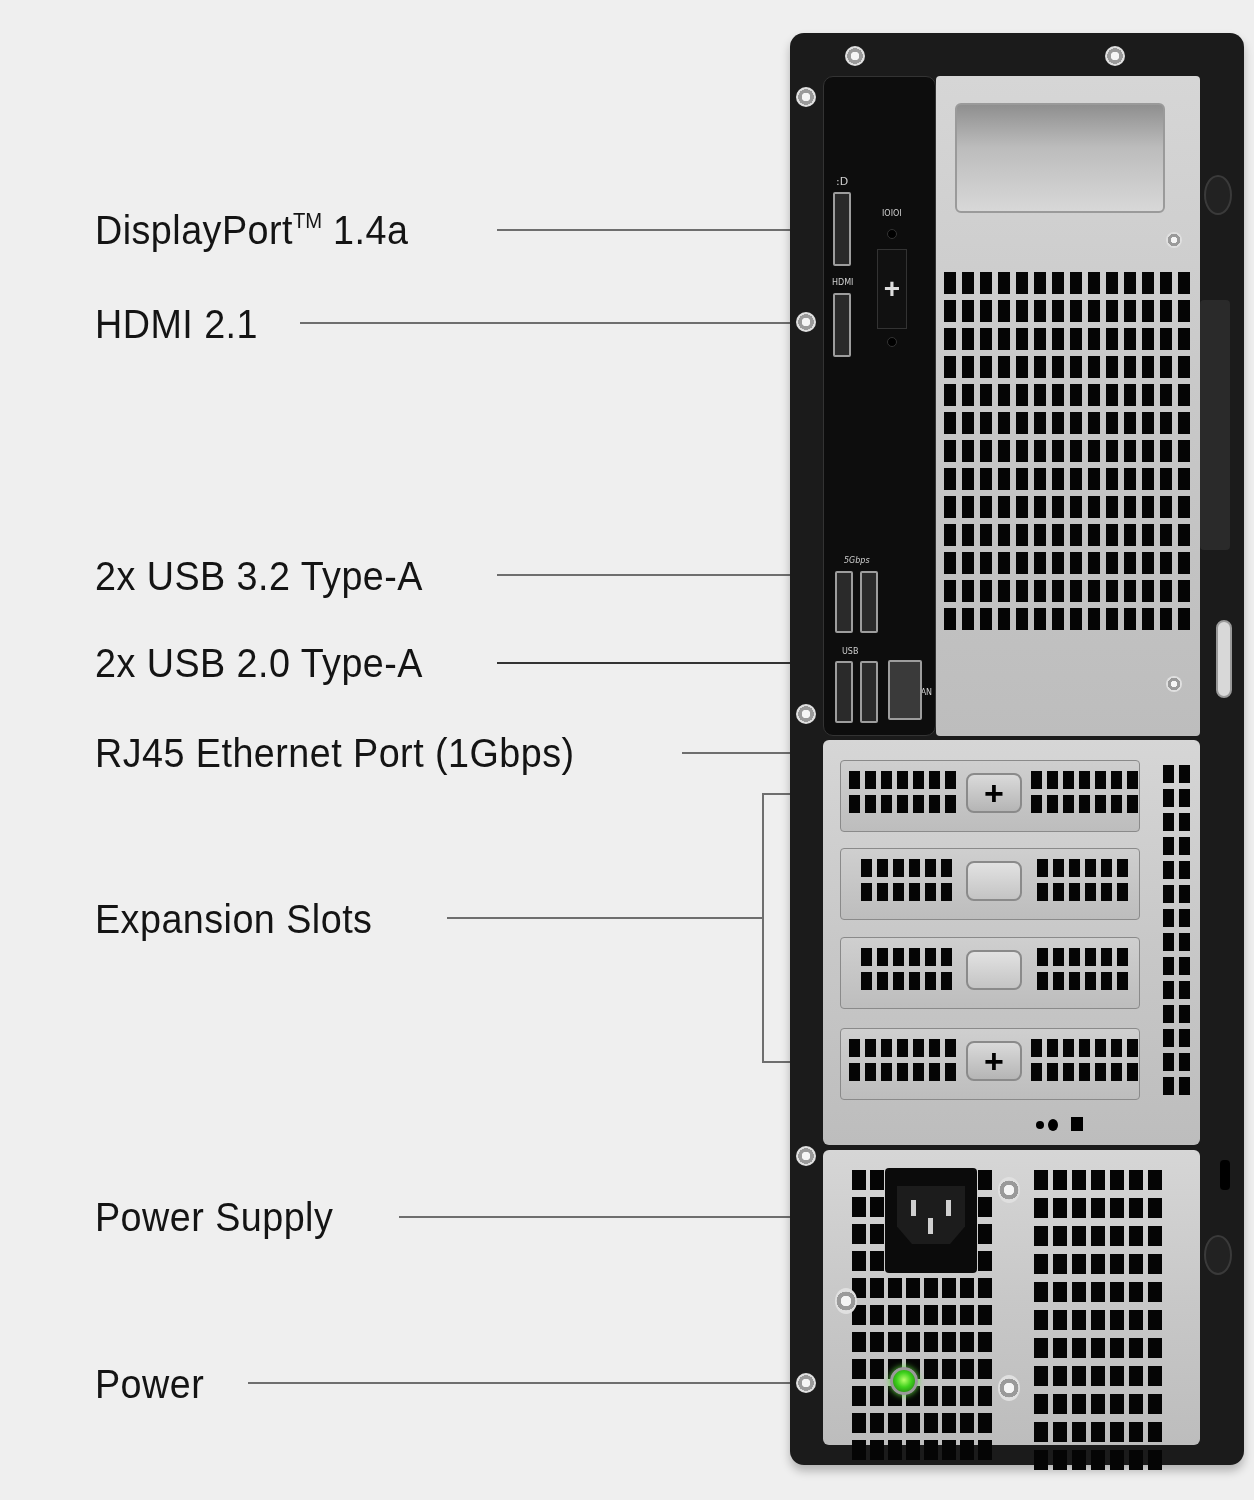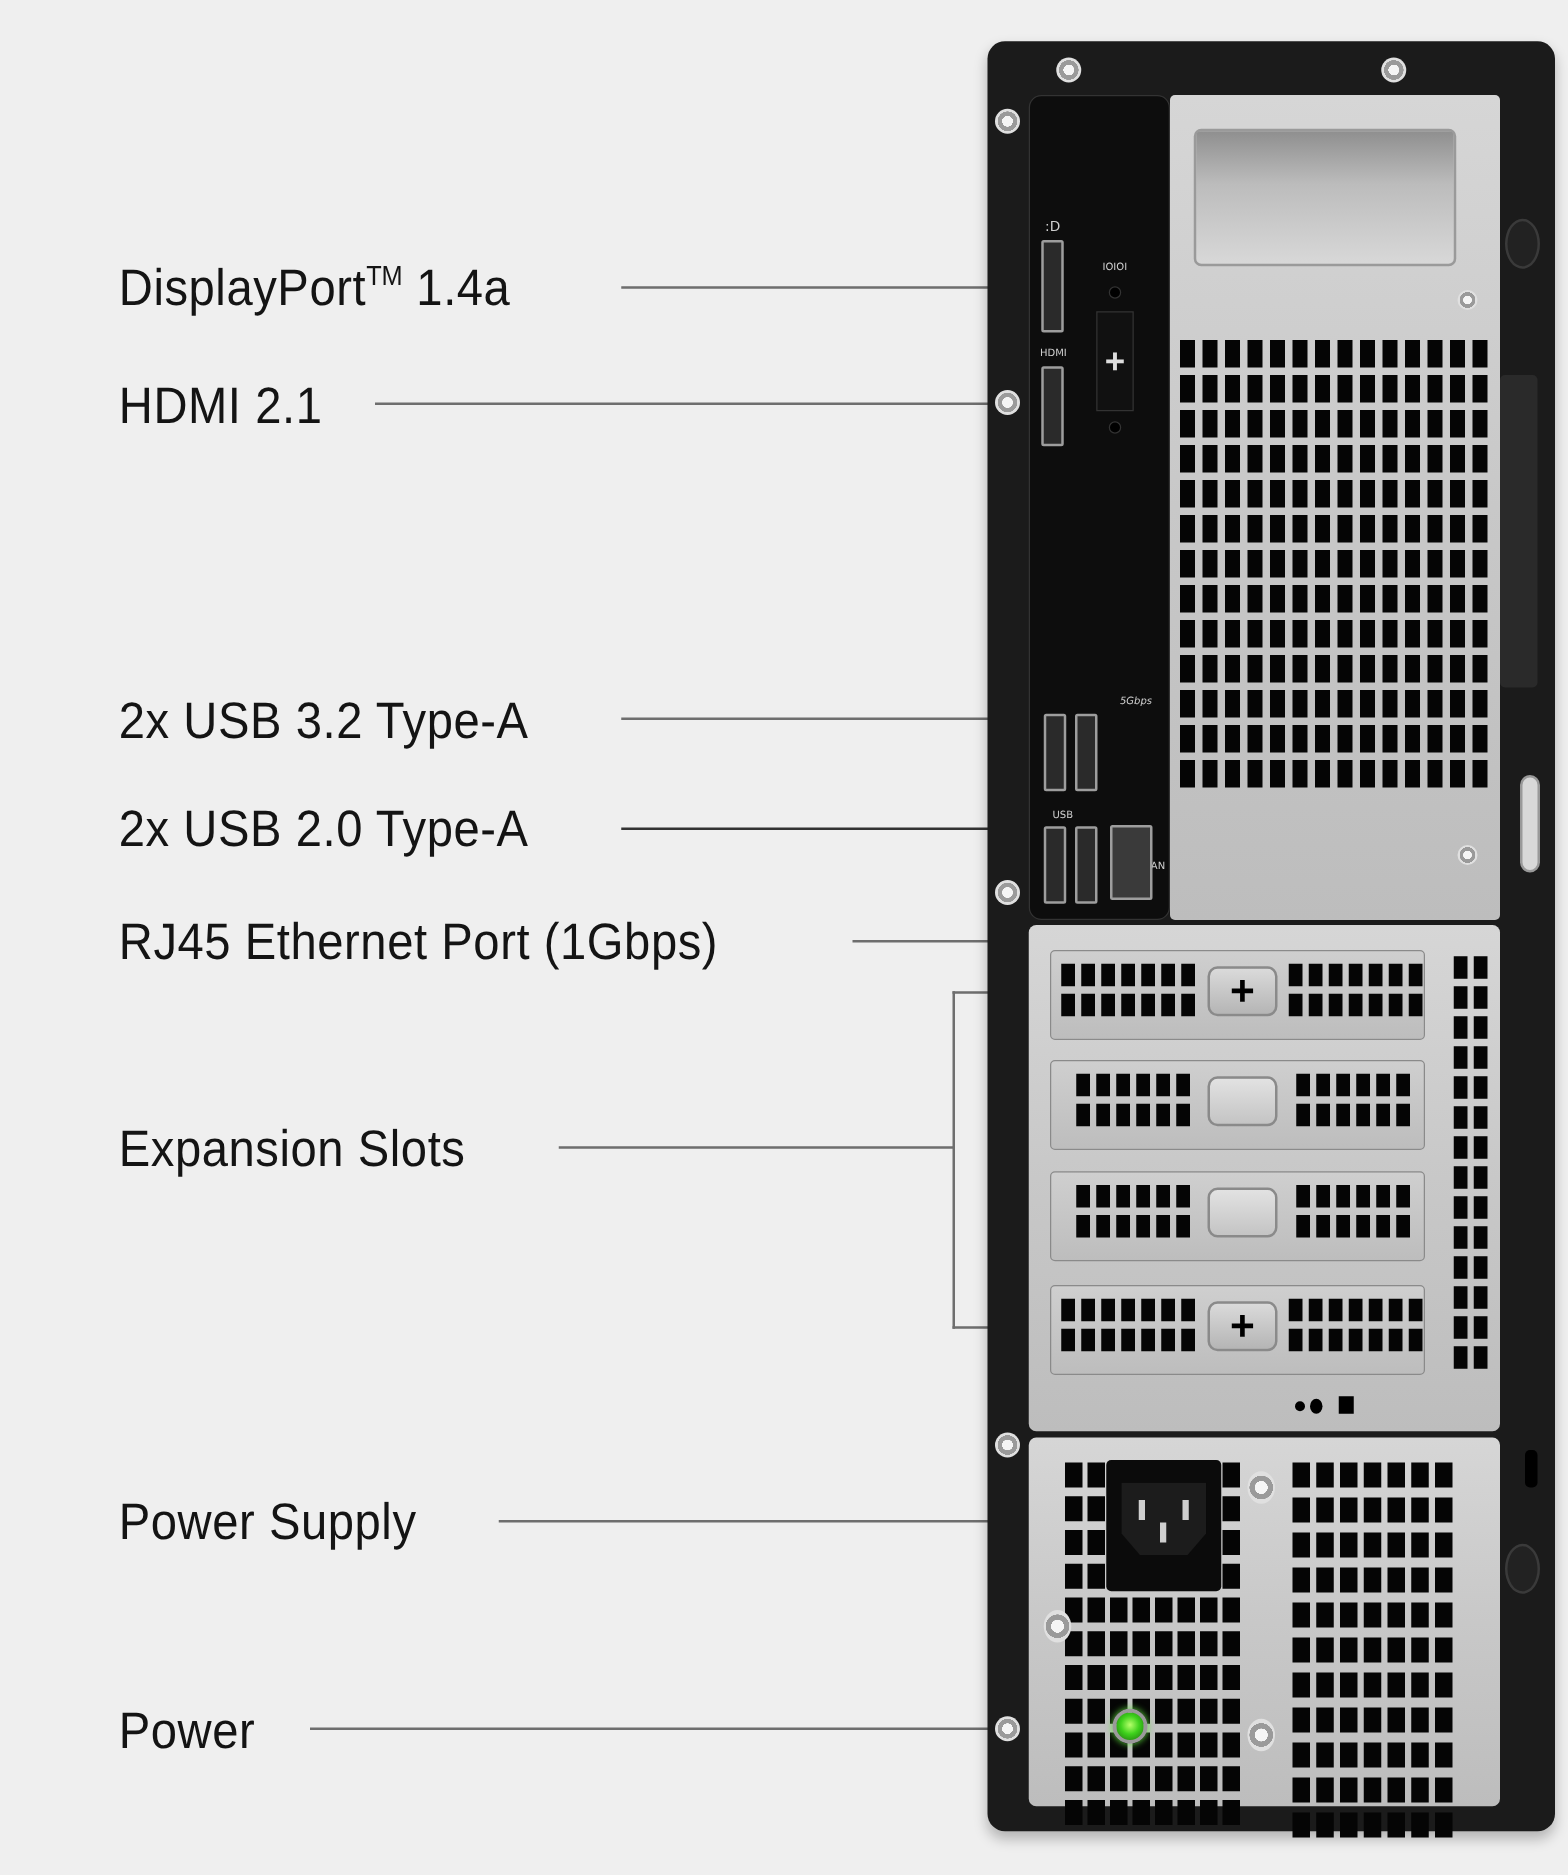--- a/index.html
+++ b/index.html
@@ -126,21 +126,21 @@
 <div class="port" style="left:833px;top:192px;width:18px;height:74px;"></div>
 <div class="port-label" style="left:832px;top:278px;">HDMI</div>
 <div class="port" style="left:833px;top:293px;width:18px;height:64px;"></div>
 <div class="port-label" style="left:882px;top:209px;text-align:center;">IOIOI</div>
 <div style="position:absolute;left:887px;top:229px;width:10px;height:10px;border-radius:50%;background:#000;border:1px solid #333;"></div>
 <div style="position:absolute;left:877px;top:249px;width:30px;height:80px;border:1px solid #333;background:#111;color:#bbb;font-size:28px;display:flex;align-items:center;justify-content:center;">
   <span class="plus" style="position:static;color:#ddd;">+</span>
 </div>
 <div style="position:absolute;left:887px;top:337px;width:10px;height:10px;border-radius:50%;background:#000;border:1px solid #333;"></div>
 
-<div class="port-label" style="left:896px;top:556px;font-style:italic;">5Gbps</div>
+<div class="port-label" style="left:844px;top:556px;font-style:italic;">5Gbps</div>
 <div class="port" style="left:835px;top:571px;width:18px;height:62px;"></div>
 <div class="port" style="left:860px;top:571px;width:18px;height:62px;"></div>
 <div class="port-label" style="left:842px;top:647px;">USB</div>
 <div class="port" style="left:835px;top:661px;width:18px;height:62px;"></div>
 <div class="port" style="left:860px;top:661px;width:18px;height:62px;"></div>
 <div class="port-label" style="left:916px;top:644px;margin-top:44px;">LAN</div>
 <div class="port" style="left:888px;top:660px;width:34px;height:60px;background:#3a3a3a;"></div>
 
 <div class="upper-plate silver"></div>
 <div class="handle"></div>

